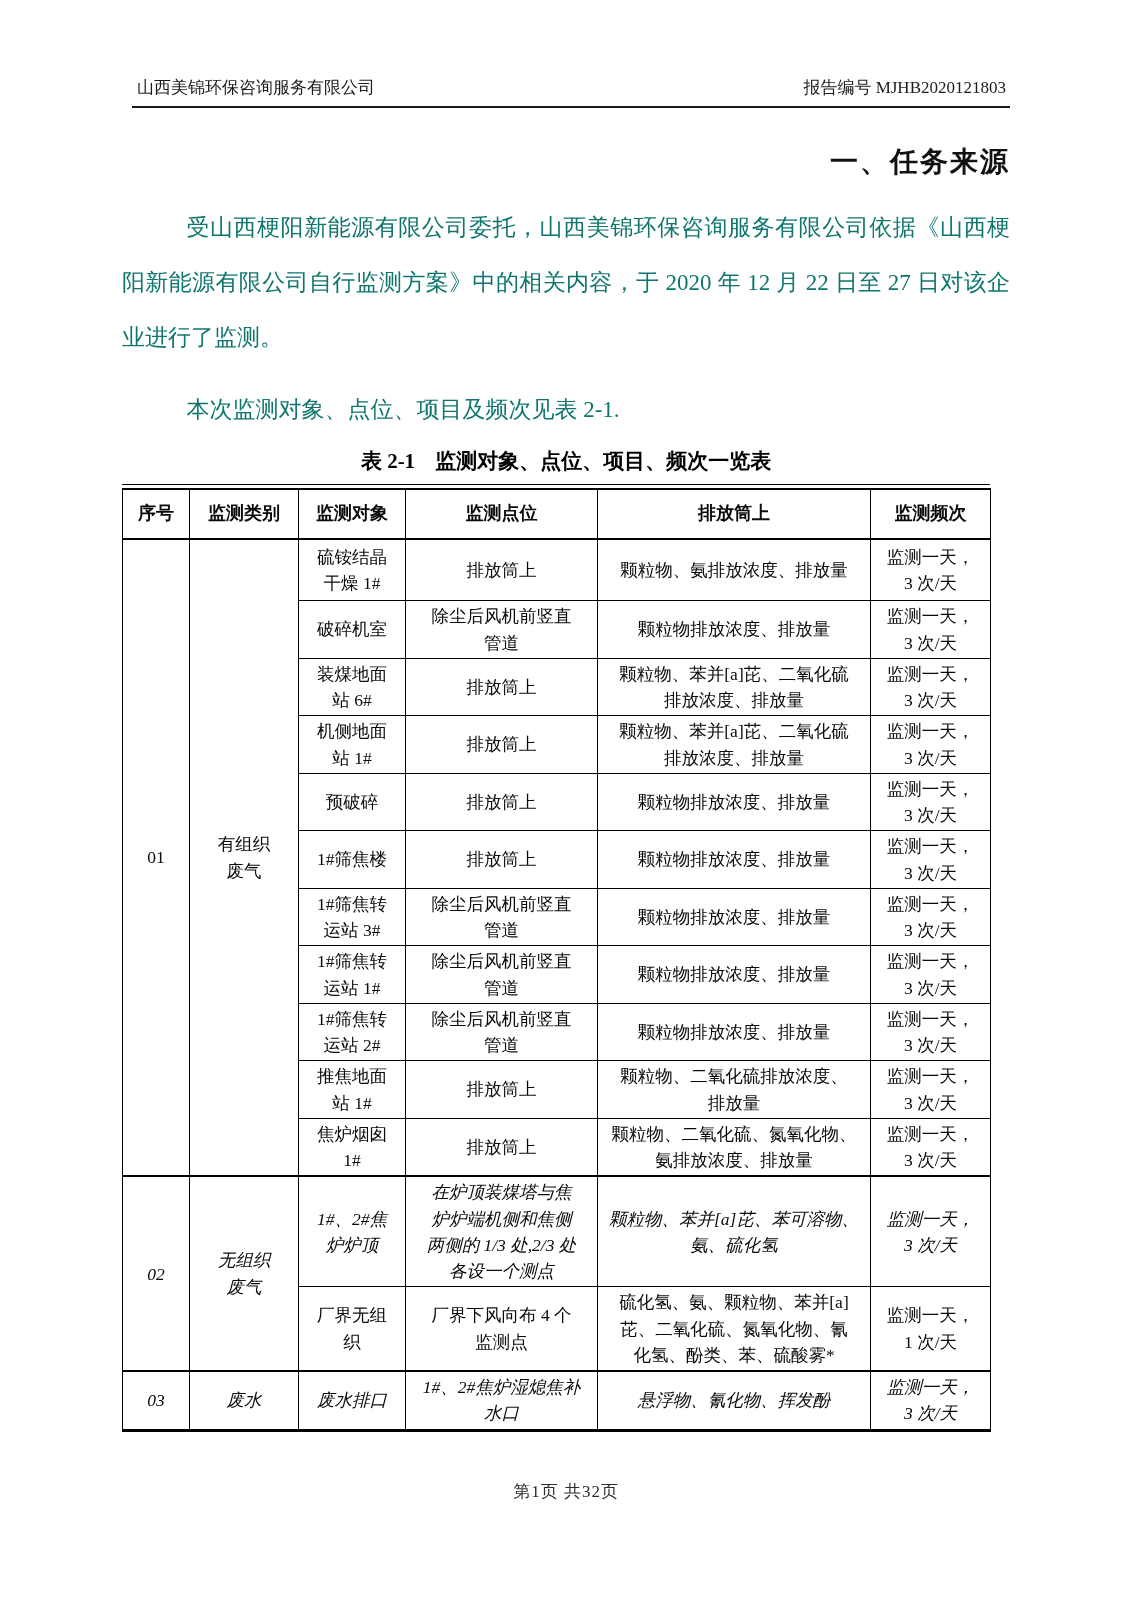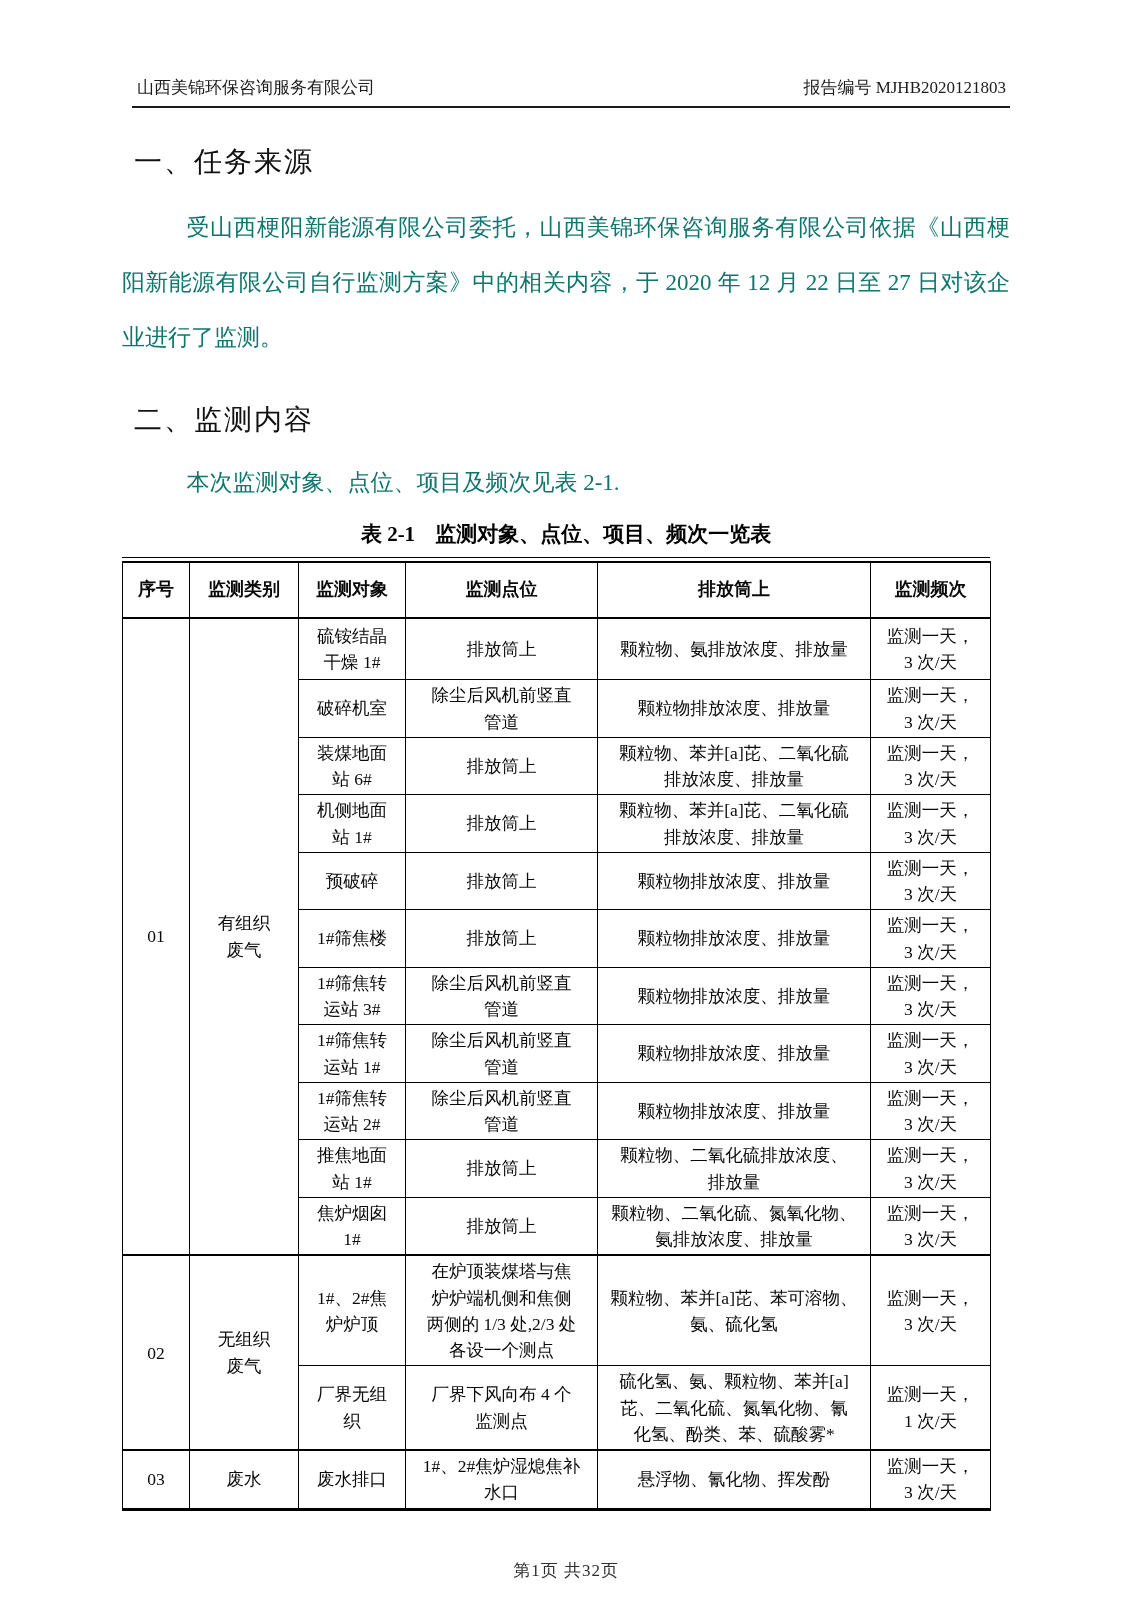--- a/index.html
+++ b/index.html
@@ -21,23 +21,24 @@
     gap: 10px;
   }
   .header-rule {
     border-bottom: 2px solid #1a1a1a;
     margin-top: 7px;
     margin-left: 10px; margin-right: 0;
   }
 
   
   .sec-heading {
-    font-size: 28px; font-weight: normal; letter-spacing: 2px;
+    font-size: 28px; font-weight: bold; letter-spacing: 2px;
     margin: 35px 0 0 12px;
     font-family: "Liberation Serif", "DejaVu Serif", serif;
+    text-align: right;
   }
 
   
   .body-par {
     margin-top: 19px;
     font-size: 23px; line-height: 2.4;
     text-align: justify; text-indent: 2.8em;
     color: #0f766e;
   }
   .intro-par { margin-top: 16px; }
@@ -62,31 +63,31 @@
   col.c1 { width: 67px; }  col.c2 { width: 109px; }
   col.c3 { width: 107px; } col.c4 { width: 192px; }
   col.c5 { width: 273px; } col.c6 { width: 120px; }
   .monitor th, .monitor td {
     border: 1px solid #000;
     text-align: center; vertical-align: middle;
     padding: 2px 4px; line-height: 1.5;
     white-space: pre-line;
     overflow: hidden;
   }
-  .monitor thead tr { height: 56px; }
+  .monitor thead tr { height: 50px; }
   .monitor thead th {
     font-family: "Liberation Sans", "DejaVu Sans", sans-serif;
     font-size: 18px; font-weight: bold;
     border-bottom: 2.5px solid #000;
   }
   .monitor tbody tr { height: 54px; }
   .monitor tbody tr.r1 { height: 62px; }
   .monitor tbody tr.tall { height: 104px; }
   .monitor tbody tr.med { height: 84px; }
-  .monitor tr.gstart td { border-top: 2.5px solid #000; }
+  .monitor tr.gstart td { border-top: 2.5px solid #000; font-style: italic; }
 
   
   .doc-footer {
     margin-top: 48px; text-align: center;
     font-size: 17px; color: #2e2e2e; letter-spacing: 1px;
   }
 </style>
 </head>
 <body>
 
@@ -94,21 +95,20 @@
 
   <div class="doc-header">
     <span>山西美锦环保咨询服务有限公司</span>
     <span>报告编号 MJHB2020121803</span>
   </div>
   <div class="header-rule"></div>
 
   <div class="sec-heading">一、任务来源</div>
   <p class="body-par">受山西梗阳新能源有限公司委托，山西美锦环保咨询服务有限公司依据《山西梗阳新能源有限公司自行监测方案》中的相关内容，于 2020 年 12 月 22 日至 27 日对该企业进行了监测。</p>
 
-  <div class="sec-heading">二、监测内容</div>
   <p class="body-par intro-par">本次监测对象、点位、项目及频次见表 2-1.</p>
 
   <div class="table-caption">
     <span class="cap-label">表 2-1</span><span>监测对象、点位、项目、频次一览表</span>
   </div>
 
   <div class="tablewrap">
     <table class="monitor">
       <colgroup>
           <col class="c1">

